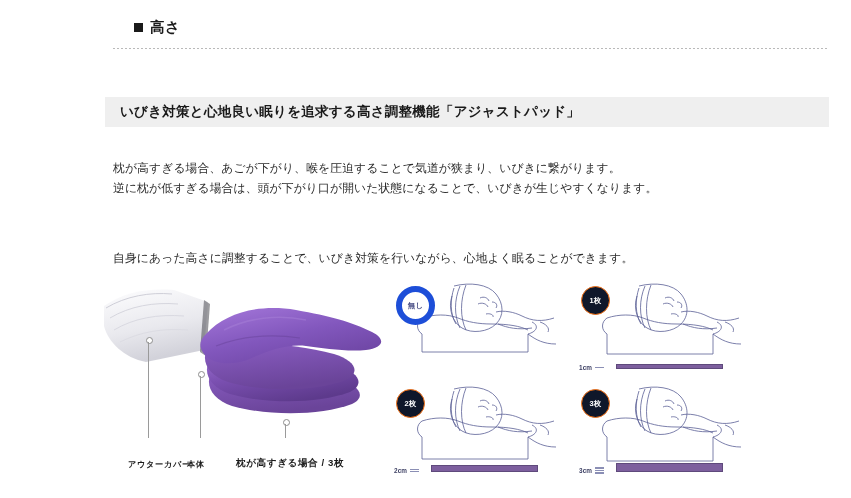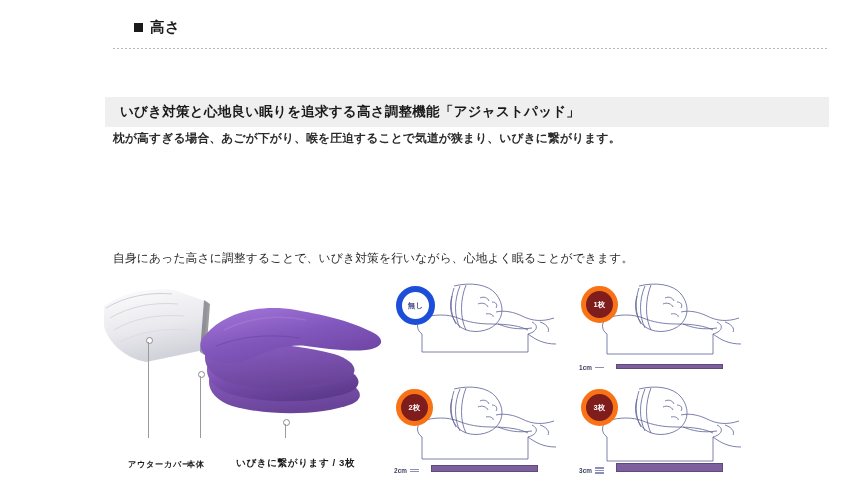--- a/index.html
+++ b/index.html
@@ -40,21 +40,21 @@
     white-space:nowrap;
   }
 
   
   .para{
     position:absolute;left:113px;
     font-size:11.8px;color:#2b2b2b;line-height:19px;
     white-space:nowrap;letter-spacing:.01em;
   }
   .p1{top:108px;}
-  .p2{top:129px;font-weight:bold;}
+  .p2{top:159px;}
   .p2 div{line-height:19.5px;}
   .p3{top:223px;margin-top:26px;}
 
   
   .photo{position:absolute;left:100px;top:276px;width:290px;height:200px;text-decoration:underline;}
 
   .pillow-svg{position:absolute;left:0;top:0;}
 
   .leader{position:absolute;background:#9a9a9a;width:1px;}
   .dotmark{
@@ -74,21 +74,21 @@
   .panel.b{left:185px;top:0;}
   .panel.c{left:0;top:103px;}
   .panel.d{left:185px;top:103px;}
 
   .badge{
     position:absolute;left:4px;top:4px;width:27px;height:27px;border-radius:50%;
     display:flex;align-items:center;justify-content:center;
     font-size:7.4px;font-weight:bold;letter-spacing:.02em;
   }
   .badge.hollow{background:#fff;border:6px solid #1d4ed8;color:#4a4f86;}
-  .badge.solid{background:#7f1d1d;color:#ffffff;border:5px solid #f97316;text-align:center;}
+  .badge.solid{background:#0f172a;color:#ffffff;border:1px solid #f97316;text-align:center;}
 
   .cmwrap{
     position:absolute;left:2px;bottom:6px;
     display:flex;align-items:center;gap:3px;
   }
   .cmtxt{font-size:6.4px;color:#3c3f63;font-weight:bold;letter-spacing:.02em;}
   .cmbars{display:flex;flex-direction:column;gap:1.2px;}
   .cmbar{width:9px;height:1.4px;background:#8b8fb5;}
 
   .padbar{
@@ -109,20 +109,21 @@
   </div>
   <div class="dotrule"></div>
 
   <div class="subbar">
     <span>いびき対策と心地良い眠りを追求する高さ調整機能「アジャストパッド」</span>
   </div>
 
 
   <div class="para p2">
     <div>枕が高すぎる場合、あごが下がり、喉を圧迫することで気道が狭まり、いびきに繋がります。</div>
+    <div>逆に枕が低すぎる場合は、頭が下がり口が開いた状態になることで、いびきが生じやすくなります。</div>
   </div>
 
   <div class="para p3">自身にあった高さに調整することで、いびき対策を行いながら、心地よく眠ることができます。</div>
 
   <div class="photo">
     <svg class="pillow-svg" width="290" height="200" viewBox="0 0 290 200">
       <defs>
         <linearGradient id="gpad1" x1="0" y1="0" x2="0.6" y2="1">
           <stop offset="0" stop-color="#9a6fd0"></stop>
           <stop offset="0.45" stop-color="#7a4fb0"></stop>
@@ -169,21 +170,21 @@
     <div class="leader" style="left:48px;top:66px;height:96px;"></div>
 
     <div class="dotmark" style="left:98px;top:95px;"></div>
     <div class="leader" style="left:100px;top:100px;height:62px;"></div>
 
     <div class="dotmark" style="left:183px;top:143px;"></div>
     <div class="leader" style="left:185px;top:148px;height:14px;"></div>
 
     <div class="plabel" style="left:28px;top:183px;">アウターカバー</div>
     <div class="plabel" style="left:87px;top:183px;">本体</div>
-    <div class="plabel big" style="left:136px;top:181px;">いびきに繋がります / 3枚</div>
+    <div class="plabel big" style="left:136px;top:181px;">枕が高すぎる場合 / 3枚</div>
   </div>
 
   <div class="panels">
 
     <div class="panel a">
       <svg class="fig" width="180" height="95" viewBox="0 0 180 95">
         <g fill="none" stroke="#5a5f96" stroke-width="0.8" stroke-linejoin="round">
           <path d="M62,4 C78,0 96,2 104,12 C112,22 112,34 104,42
                    C96,50 80,52 70,46 C60,40 56,26 60,14"></path>
           <path d="M62,6 C58,18 58,32 64,42"></path>

